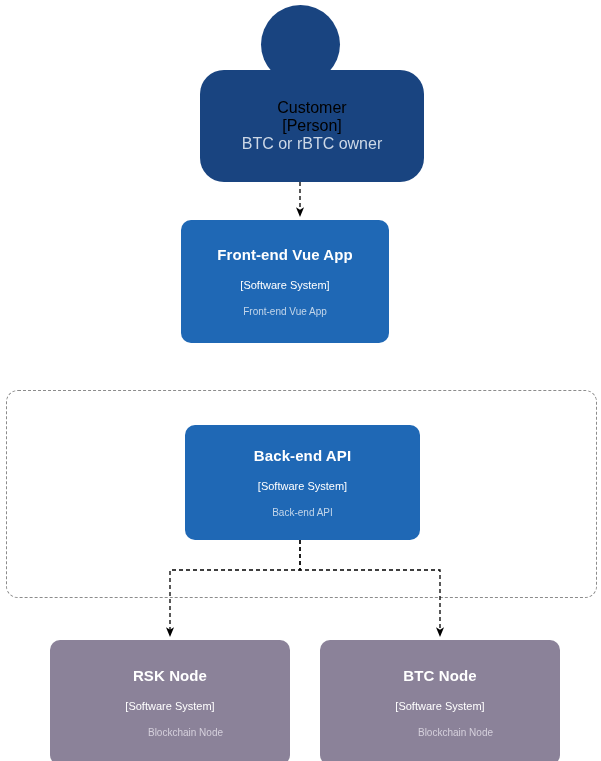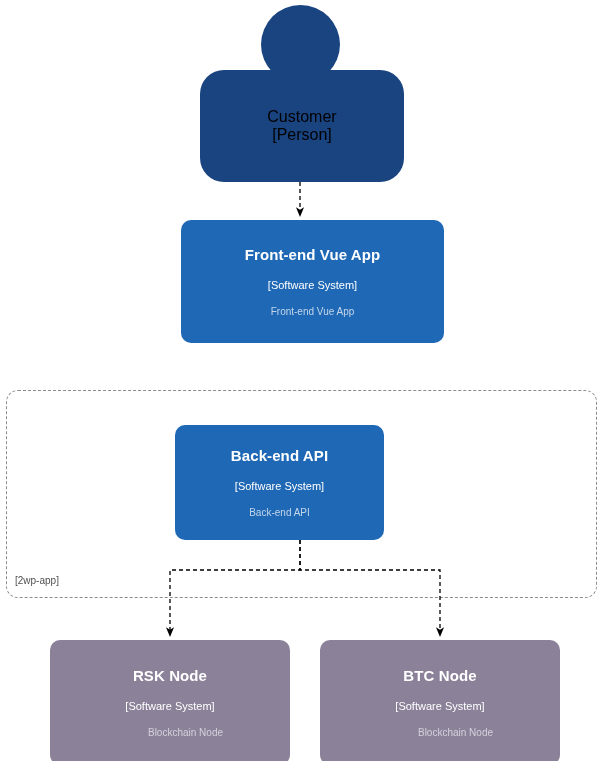--- a/index.html
+++ b/index.html
@@ -67,21 +67,21 @@
     top: 0px;
     width: 79px;
     height: 79px;
     border-radius: 50%;
     background: #194480;
   }
   #person-customer .p-body {
     position: absolute;
     left: 0px;
     top: 65px;
-    width: 204px;
+    width: 224px;
     height: 112px;
     border-radius: 24px;
     background: #194480;
     display: flex;
     flex-direction: column;
     align-items: center;
     justify-content: center;
     text-align: center;
   }
   #person-customer .n-desc { color: #cdd8e6; }
@@ -91,22 +91,22 @@
     background: #1f68b5;
   }
   .sys-blue .n-desc { color: #c3d6ea; }
 
   
   .sys-gray {
     background: #8b8299;
   }
   .sys-gray .n-desc { color: #d5d0dc; margin-left: 31px; }
 
-  #node-frontend  { left: 181px; top: 220px; width: 263px; height: 123px; }
-  #node-backend   { left: 175px; top: 425px; width: 209px; height: 115px; text-align: center; }
+  #node-frontend  { left: 181px; top: 220px; width: 208px; height: 123px; }
+  #node-backend   { left: 185px; top: 425px; width: 235px; height: 115px; text-align: center; }
   #node-rsk       { left: 50px;  top: 640px; width: 240px; height: 125px; }
   #node-btc       { left: 320px; top: 640px; width: 240px; height: 125px; }
 
   
   #boundary-2wp {
     position: absolute;
     left: 6px;
     top: 390px;
     width: 591px;
     height: 208px;
@@ -144,21 +144,20 @@
     pointer-events: none;
   }
 </style>
 </head>
 <body>
 
 <div id="canvas">
 
   <div id="boundary-2wp">
     <div class="b-label">
-      <div class="b-type">[2wp-app]</div>
     </div>
   </div>
 
   <svg id="edges" viewBox="0 0 601 761" width="601" height="761" xmlns="http://www.w3.org/2000/svg">
     <defs>
       <marker id="arrowhead" markerWidth="9" markerHeight="9" refX="4.2" refY="4" orient="auto" markerUnits="strokeWidth">
         <path d="M 0.6 0.9 L 8 4 L 0.6 7.1 L 2.4 4 Z" fill="#000000"></path>
       </marker>
     </defs>
 
@@ -167,20 +166,21 @@
     <path d="M 300 540 L 300 570 L 170 570 L 170 632" stroke="#000000" stroke-width="1.3" fill="none" stroke-dasharray="4,3" marker-end="url(#arrowhead)"></path>
 
     <path d="M 300 540 L 300 570 L 440 570 L 440 632" stroke="#000000" stroke-width="1.3" fill="none" stroke-dasharray="4,3" marker-end="url(#arrowhead)"></path>
   </svg>
 
   <div id="person-customer">
     <div class="p-head"></div>
     <div class="p-body">
       <div class="n-title">Customer</div>
       <div class="n-type">[Person]</div>
+      <div class="n-desc">BTC or rBTC owner</div>
     </div>
   </div>
 
   <div id="node-frontend" class="node sys-blue">
     <div class="n-title">Front-end Vue App</div>
     <div class="n-type">[Software System]</div>
     <div class="n-desc">Front-end Vue App</div>
   </div>
 
   <div id="node-backend" class="node sys-blue">

